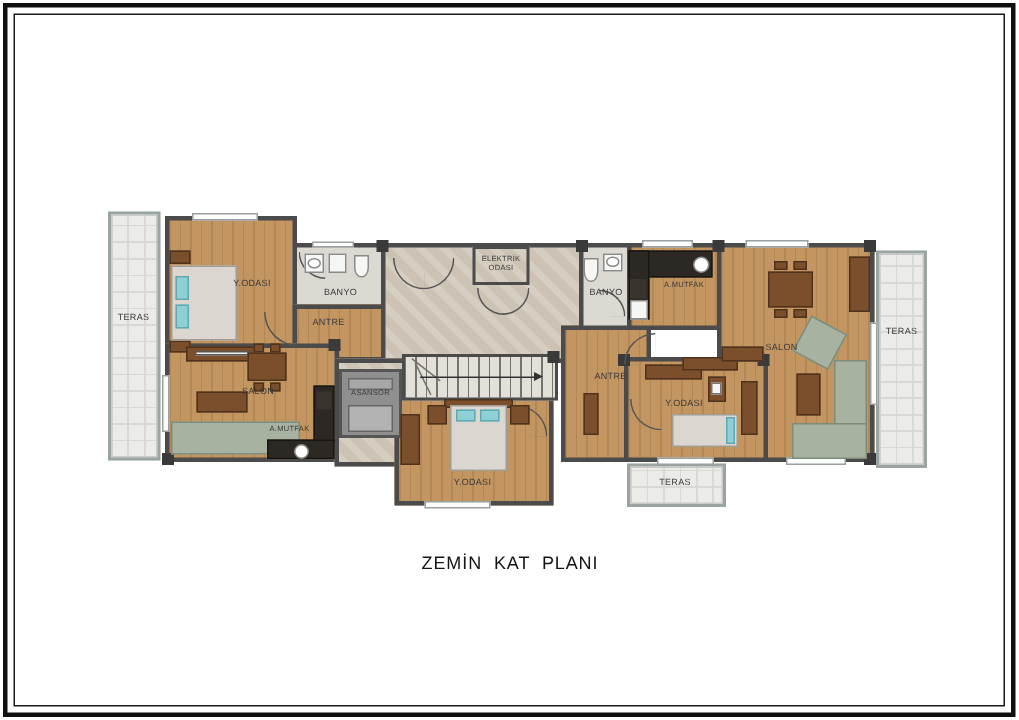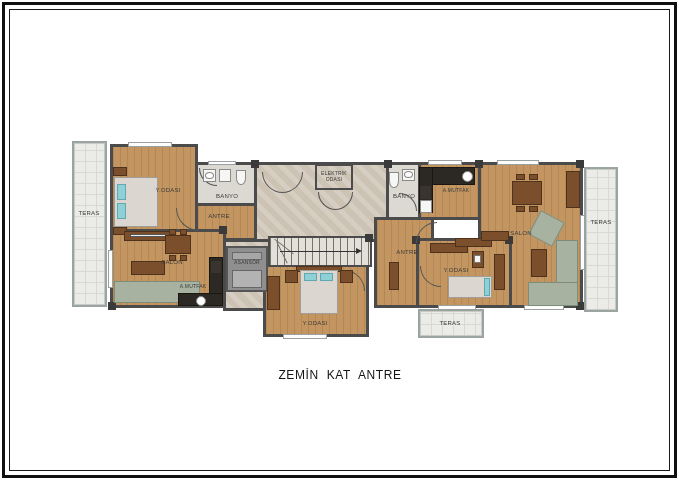--- a/index.html
+++ b/index.html
@@ -196,14 +196,14 @@
     <div class="lbl" style="left:315px;top:323px;">Y.ODASI</div>
     <div class="lbl" style="left:404px;top:196px;">BANYO</div>
     <div class="lbl sm" style="left:456px;top:191px;">A.MUTFAK</div>
     <div class="lbl" style="left:407px;top:252px;">ANTRE</div>
     <div class="lbl" style="left:456px;top:270px;">Y.ODASI</div>
     <div class="lbl" style="left:521px;top:233px;">SALON</div>
     <div class="lbl" style="left:601px;top:222px;">TERAS</div>
     <div class="lbl" style="left:450px;top:323px;">TERAS</div>
   </div>
 
-  <div class="title">ZEMİN KAT ANTRE</div>
+  <div class="title">ZEMİN KAT PLANI</div>
 </div>
 
 </body></html>

